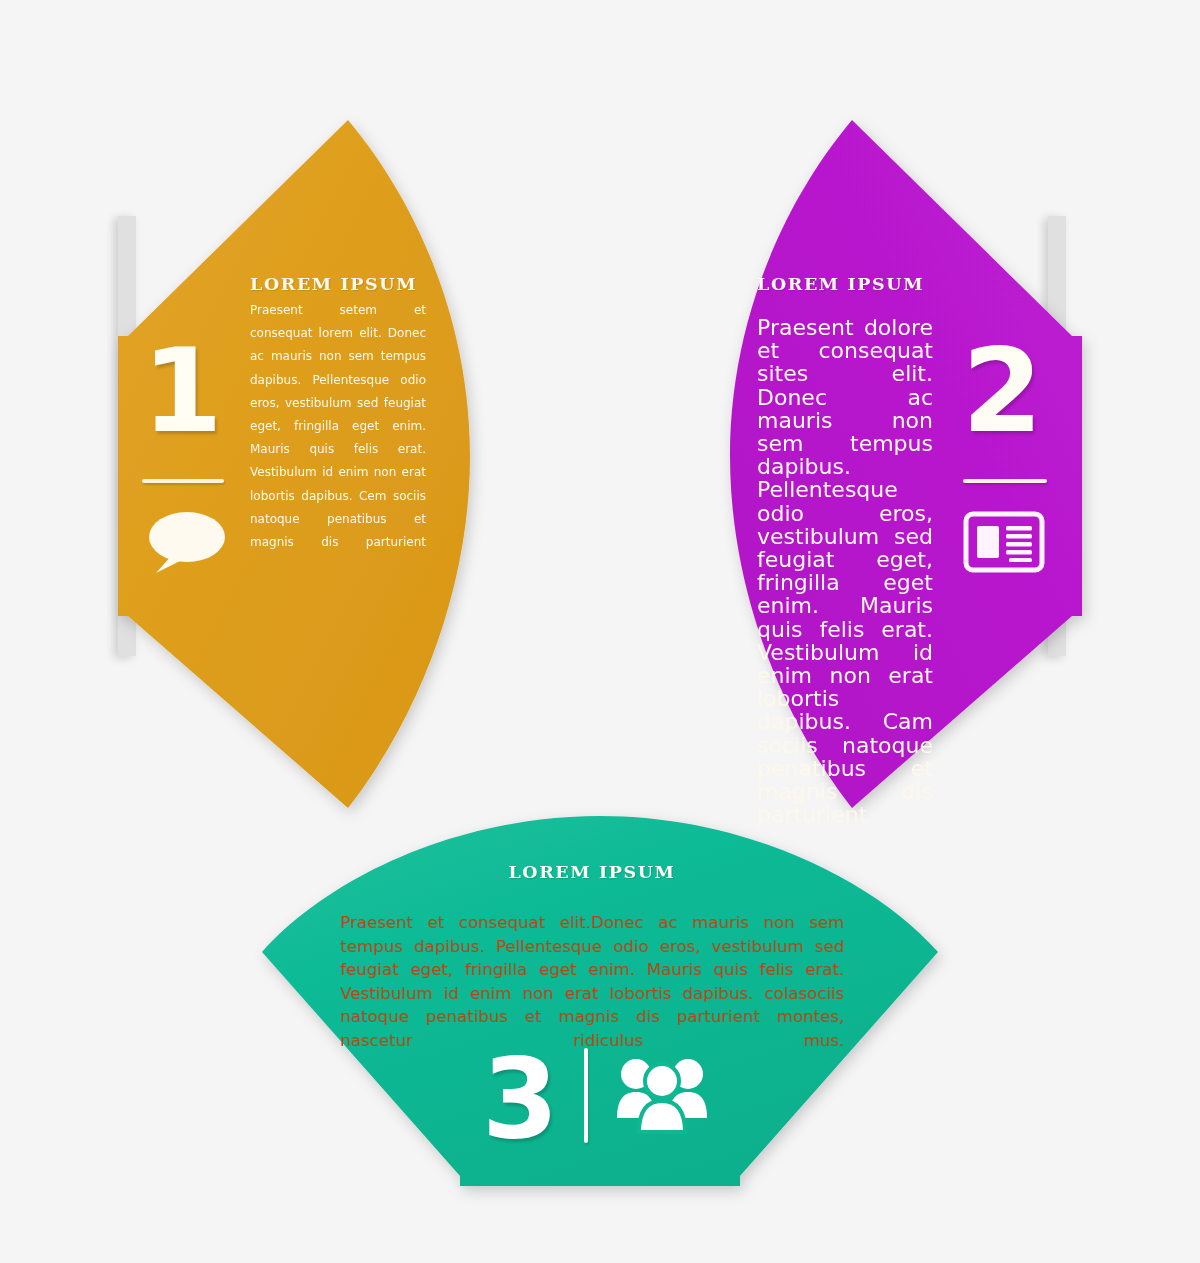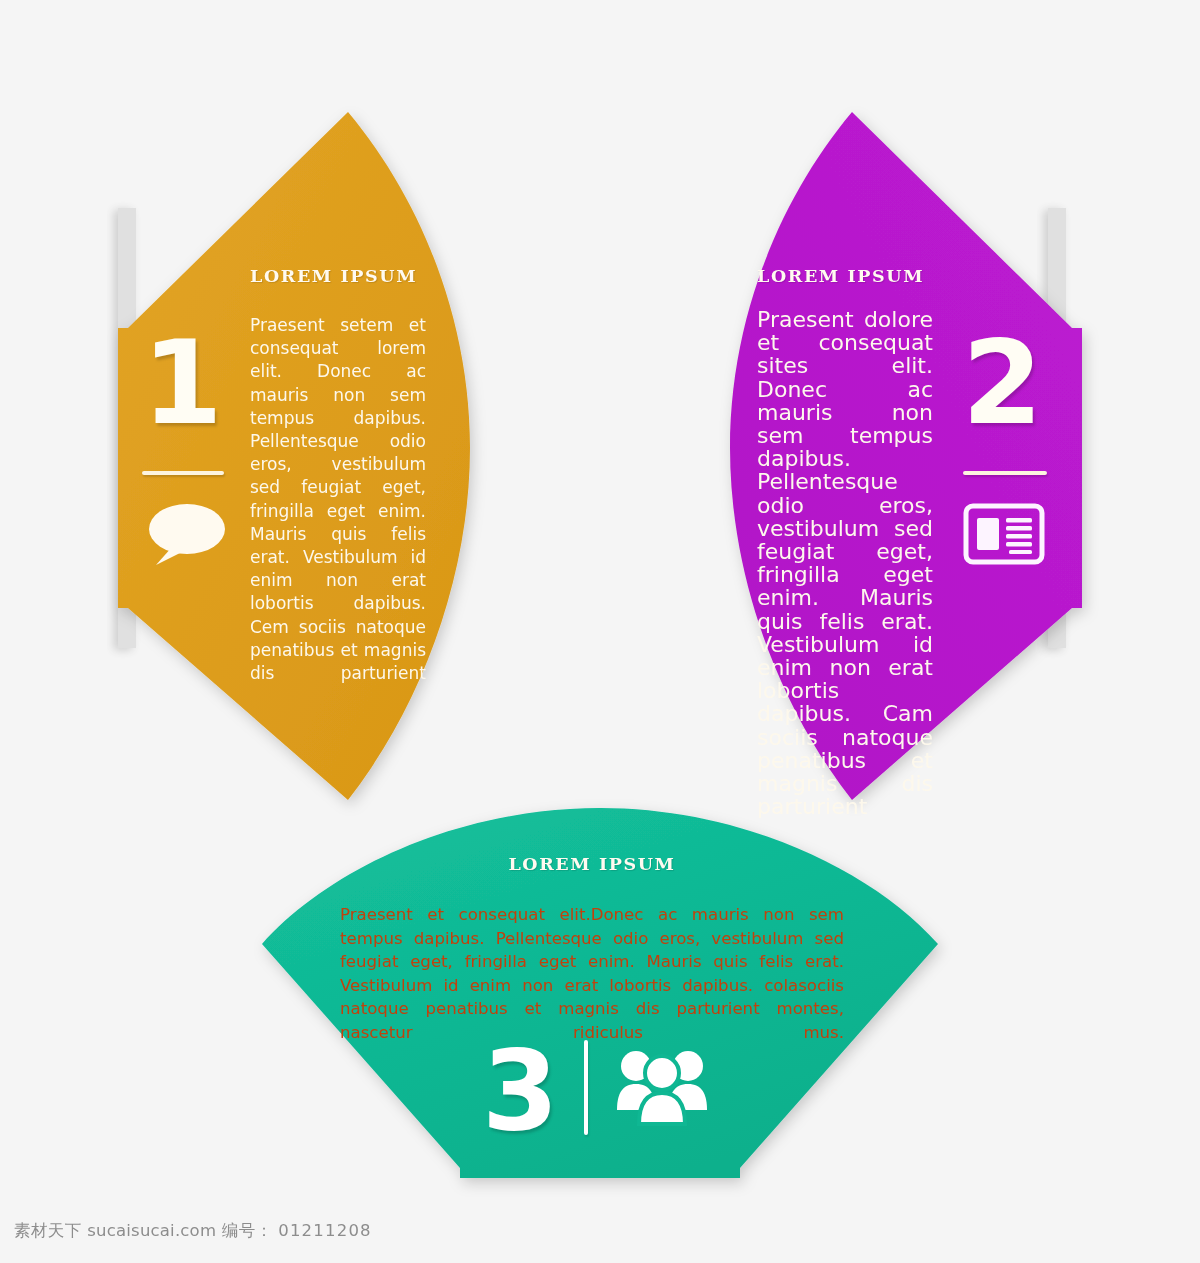--- a/index.html
+++ b/index.html
@@ -10,21 +10,21 @@
   body {
     width: 1200px;
     height: 1263px;
     background: #f5f5f5;
     font-family: "DejaVu Sans", sans-serif;
     overflow: hidden;
     position: relative;
   }
   #stage {
     position: absolute;
-    left: 0; top: 8px;
+    left: 0; top: 16px;
     width: 1200px;
     height: 1248px;
   }
   #canvas {
     position: absolute;
     left: 0; top: 0;
     width: 1200px;
     height: 1263px;
     display: block;
   }
@@ -44,21 +44,21 @@
   .body-copy {
     font-family: "DejaVu Sans", sans-serif;
     text-align: justify;
     text-align-last: justify;
     color: #fdf8ec;
   }
 
   
   #p1-text  { left: 250px; top: 258px; width: 176px; }
   #p1-head  { font-size: 17.5px; line-height: 20px; text-align: left; }
-  #p1-body  { font-size: 17px;  line-height: 23.2px; margin-top: 28px; }
+  #p1-body  { font-size: 12px;  line-height: 23.2px; margin-top: 5px; }
 
   
   #p2-text  { left: 757px; top: 258px; width: 176px; }
   #p2-head  { font-size: 17.5px; line-height: 20px; text-align: left; }
   #p2-body  { font-size: 22px;  line-height: 23.2px; margin-top: 22px; }
 
   
   #p3-text  { left: 340px; top: 845px; width: 504px; }
   #p3-head  { font-size: 17.5px; line-height: 22px; text-align: center; text-align-last: center; }
   #p3-body  { font-size: 16.6px; line-height: 23.5px; margin-top: 28px; color: #c2410c; }
@@ -228,20 +228,14 @@
       <path d="M 22 44 C 8 44, 3 54, 3 70 L 41 70 C 41 54, 36 44, 22 44 Z" fill="#ffffff"></path>
 
       <circle cx="74" cy="26" r="15" fill="#ffffff"></circle>
       <path d="M 74 44 C 88 44, 93 54, 93 70 L 55 70 C 55 54, 60 44, 74 44 Z" fill="#ffffff"></path>
 
       <circle cx="48" cy="33" r="17" fill="#ffffff" stroke="#0fb793" stroke-width="4"></circle>
       <path d="M 48 53 C 31 53, 25 65, 25 84 L 71 84 C 71 65, 65 53, 48 53 Z" fill="#ffffff" stroke="#0fb793" stroke-width="4"></path>
     </svg>
   </div>
 
-  <div id="watermark">
-    <span class="wm-brand">素材天下</span>
-    <span class="wm-site">sucaisucai.com</span>
-    <span class="wm-label">编号：</span>
-    <span class="wm-id">01211208</span>
-  </div>
 
 </div>
 
 </body></html>

